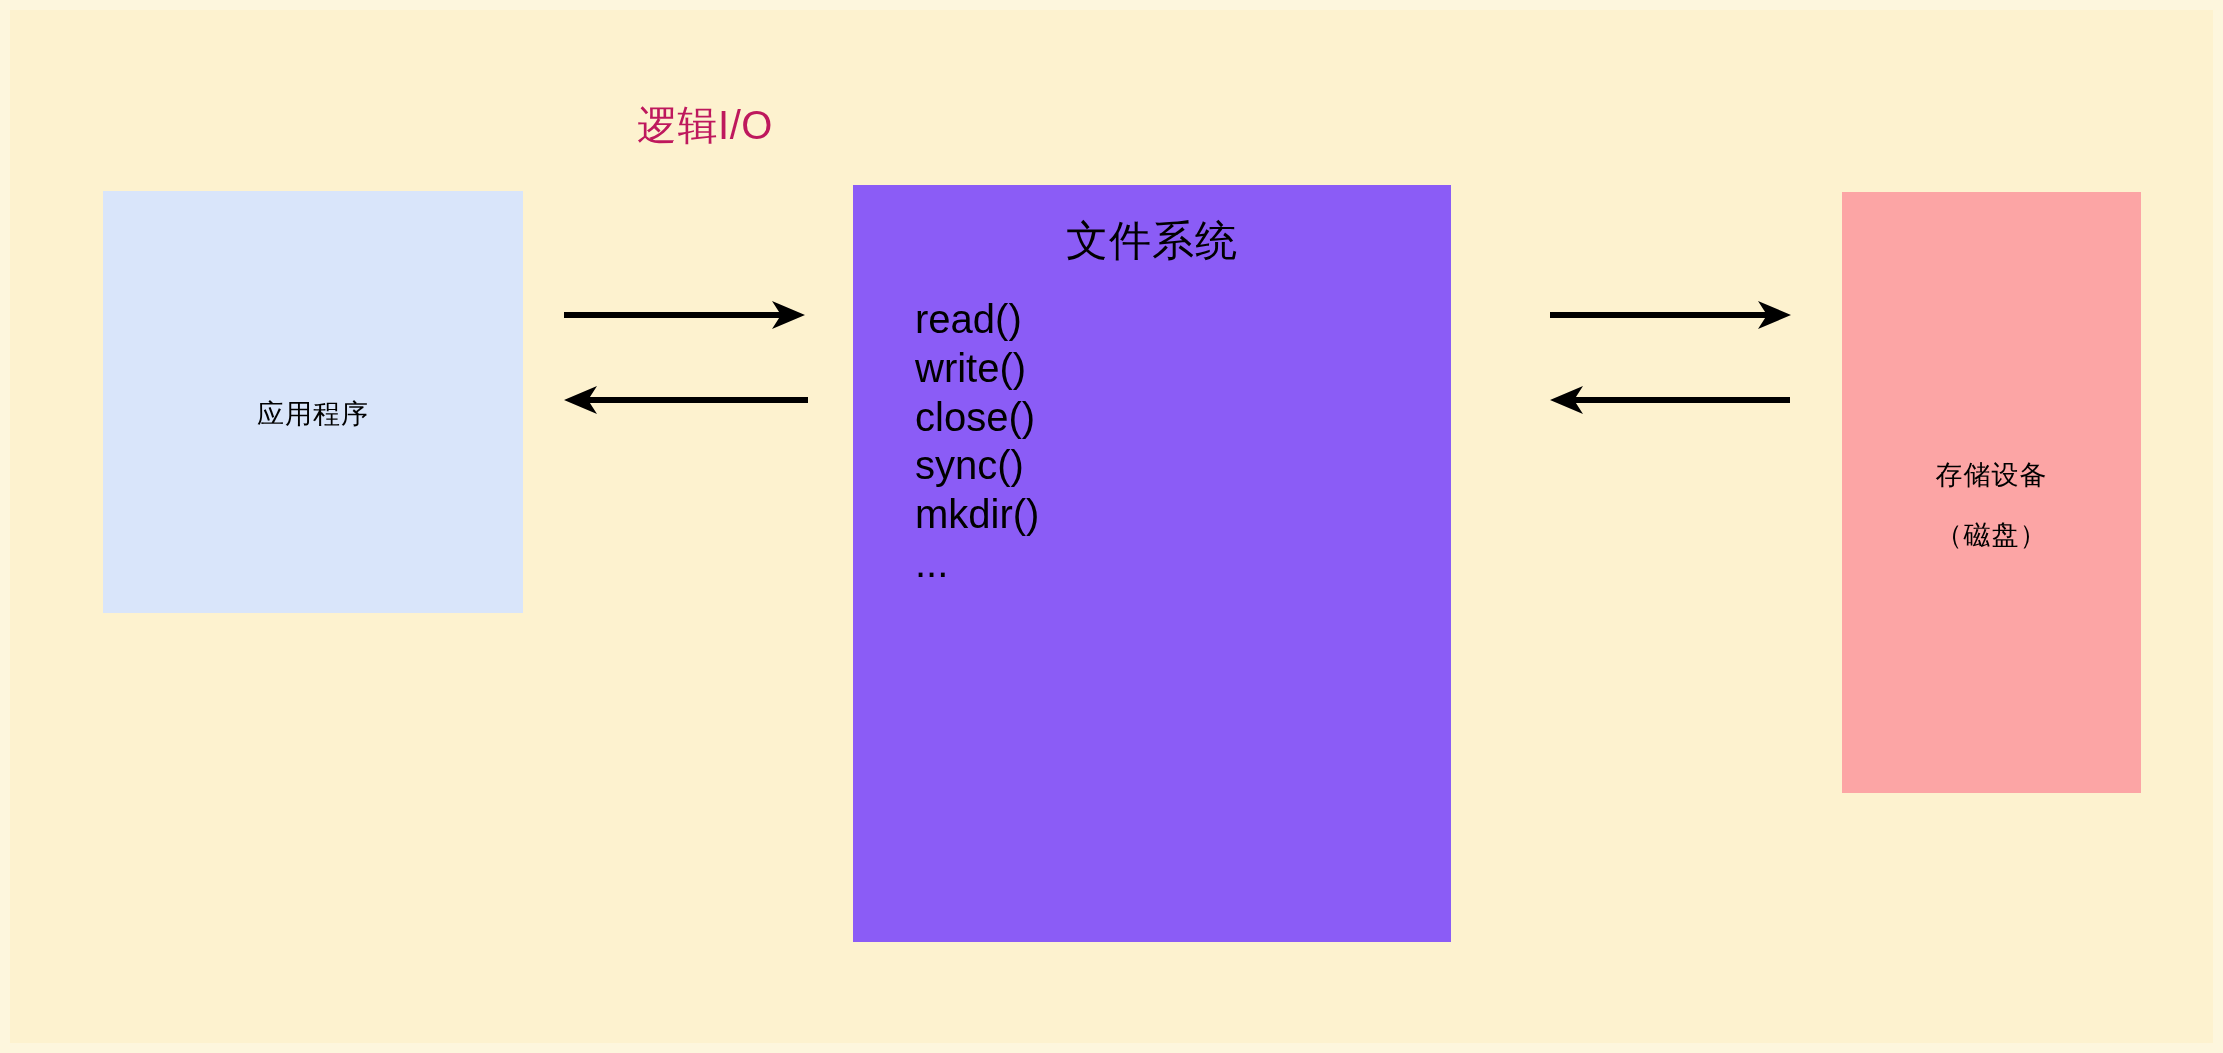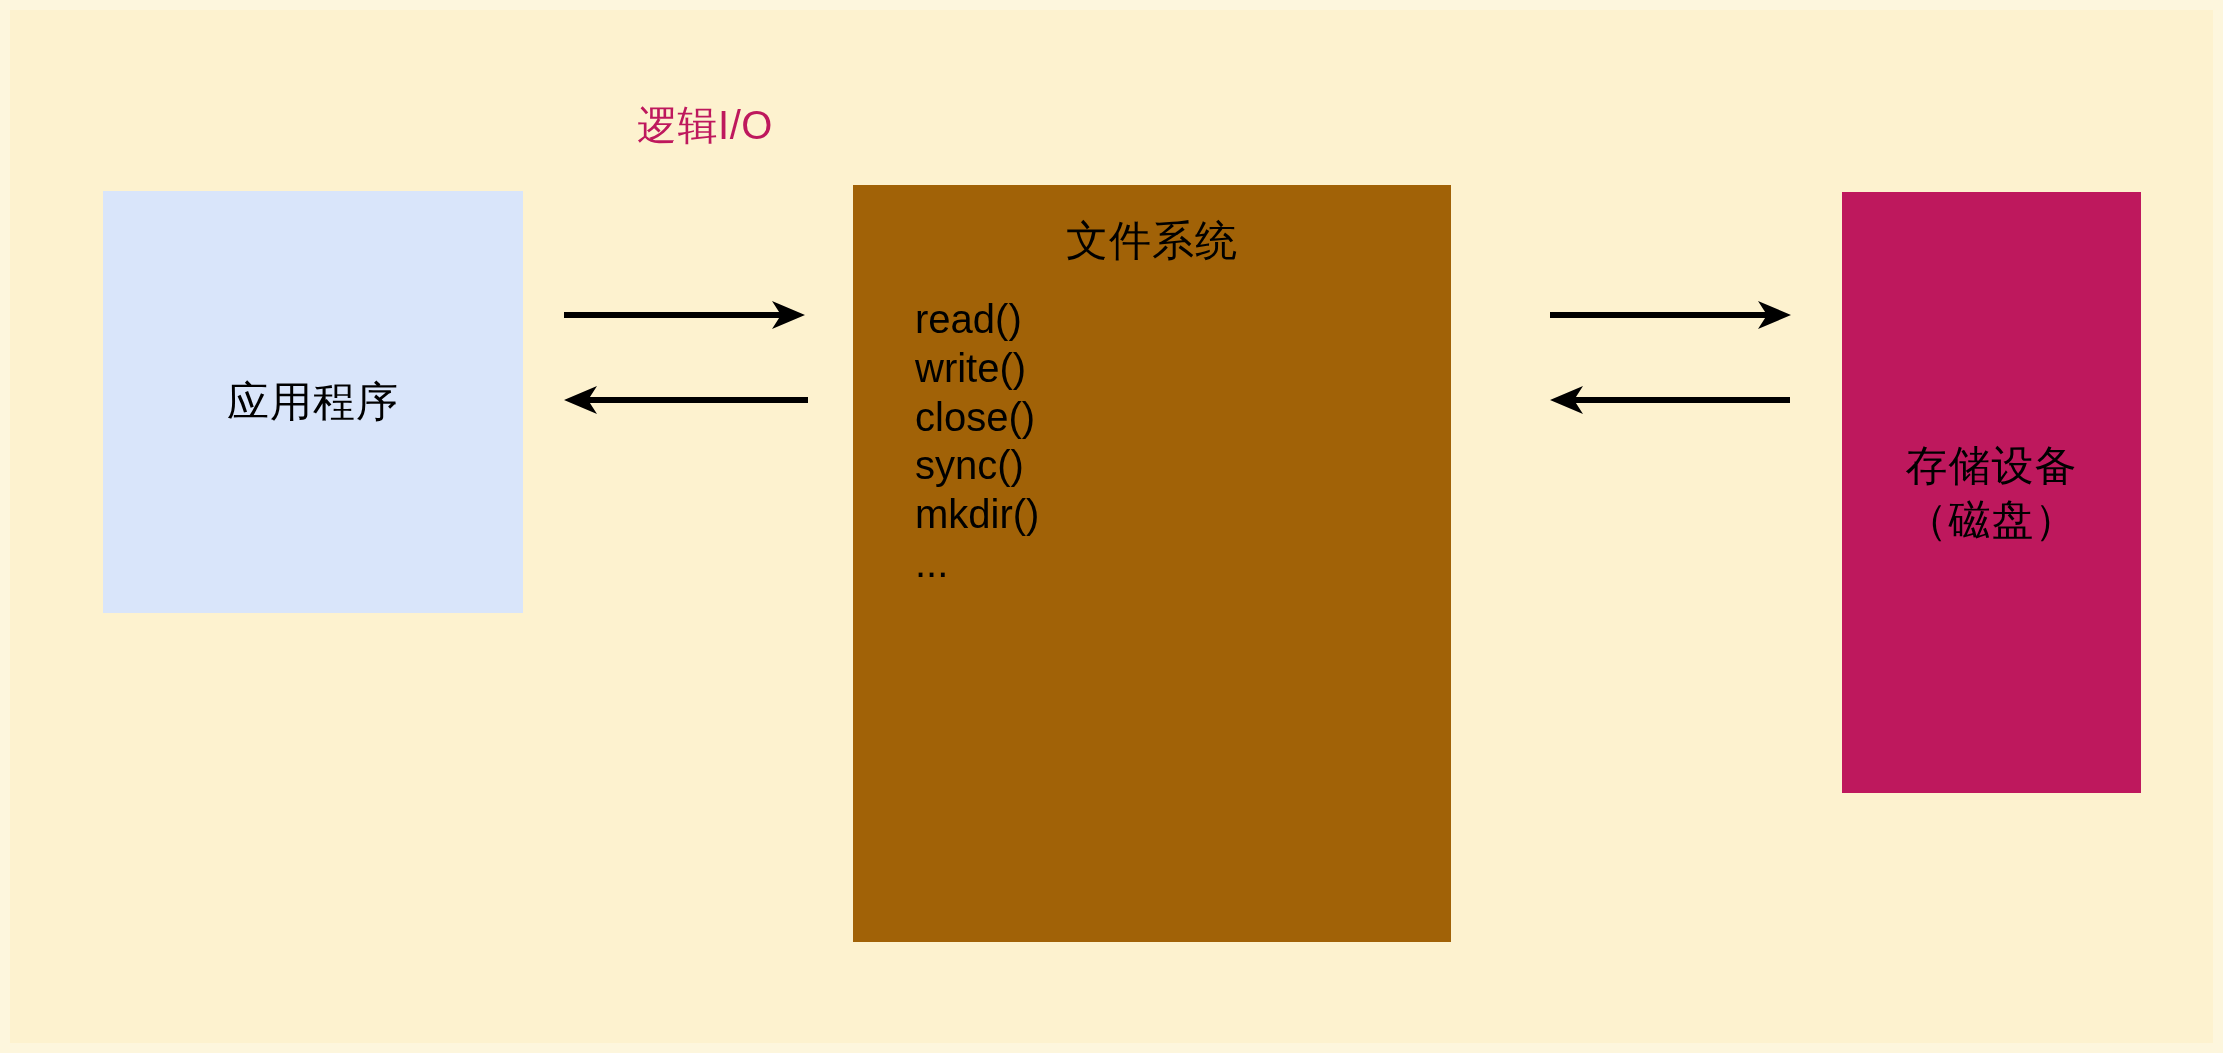--- a/index.html
+++ b/index.html
@@ -40,39 +40,40 @@
     width: 420px;
     height: 422px;
     background: #d9e5fa;
   }
 
   .box-fs {
     left: 843px;
     top: 175px;
     width: 598px;
     height: 757px;
-    background: #a16207;
+    background: #8b5cf6;
     display: block;
   }
 
   .box-dev {
     left: 1832px;
     top: 182px;
     width: 299px;
     height: 601px;
-    background: #be185d;
+    background: #fca5a5;
     flex-direction: column;
   }
 
   .box-label {
-    font-size: 42px;
+    font-size: 27px;
     line-height: 1.28;
     letter-spacing: 1px;
     text-align: center;
     white-space: nowrap;
+    margin-top: 25px;
   }
 
   
   .fs-title {
     font-size: 42px;
     letter-spacing: 1px;
     text-align: center;
     margin-top: 28px;
     white-space: nowrap;
   }

